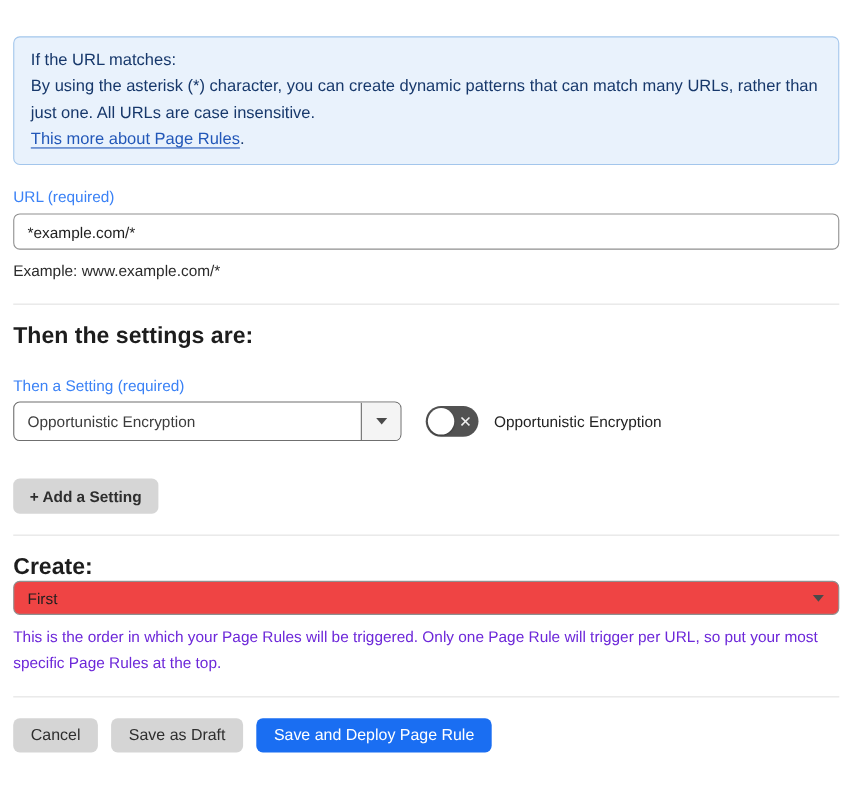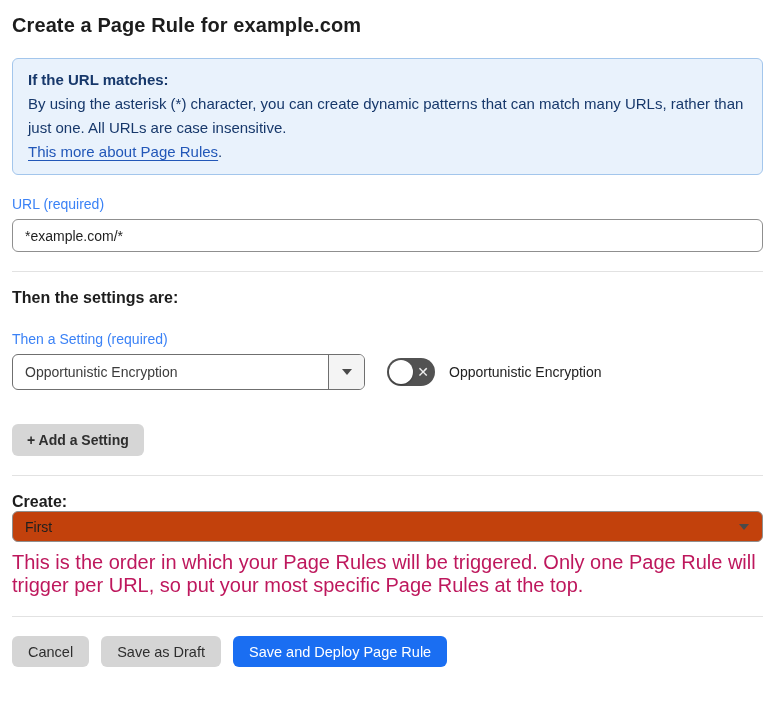--- a/index.html
+++ b/index.html
@@ -24,21 +24,21 @@
   .info-box {
     margin-top: 21px;
     background: #e9f2fc;
     border: 1px solid #a3c6ec;
     border-radius: 6px;
     padding: 9px 15px 10px 15px;
     color: #17386b;
     font-size: 15px;
     line-height: 24px;
   }
-  .info-box .info-heading { font-weight: 700; }
+  .info-box .info-heading { font-weight: 400; }
   .info-box a {
     color: #2257b8;
     text-decoration: underline;
     text-underline-offset: 3px;
   }
 
   
   .field-label { font-size: 14px; color: #3b82f6; margin-bottom: 7px; }
   .helper-text { font-size: 14px; color: #2b2b2b; margin-top: 8px; line-height: 22px; }
 
@@ -56,21 +56,21 @@
     outline: none;
   }
 
   hr.divider {
     border: none;
     border-top: 1px solid #e2e2e2;
     margin: 19px 0 0 0;
   }
 
   .section-heading {
-    font-size: 16px;
+    font-size: 21px;
     font-weight: 700;
     color: #1d1d1d;
     margin-top: 17px;
   }
 
   .picker-label { margin-top: 24px; }
 
   .setting-row { display: flex; align-items: center; margin-top: 0; }
 
   
@@ -154,67 +154,67 @@
 
   .order-label { margin-top: 24px; }
 
   
   .select-full {
     position: relative;
     width: 100%;
     height: 31px;
     border: 1px solid #8f8f8f;
     border-radius: 6px;
-    background: #c2410c;
+    background: #ef4444;
     display: flex;
     align-items: center;
     padding: 0 12px;
     font-size: 14px;
     color: #1f1f1f;
     cursor: pointer;
   }
   .select-full .caret-down {
     position: absolute;
     right: 13px;
     border-left-width: 5px;
     border-right-width: 5px;
     border-top-width: 6px;
   }
 
-  .order-helper { margin-top: 9px; font-size: 20px; line-height: 23px; color: #be185d; }
+  .order-helper { margin-top: 9px; font-size: 14px; line-height: 23px; color: #6d28d9; }
 
   .footer-actions { display: flex; align-items: center; gap: 12px; margin-top: 19px; }
   .btn {
     border: none;
     border-radius: 6px;
     font-size: 14.5px;
     font-family: inherit;
     height: 31px;
     padding: 0 16px;
     cursor: pointer;
   }
   .btn-gray { background: #d5d5d5; color: #2e2e2e; }
   .btn-primary { background: #1a6ef2; color: #ffffff; }
 </style>
 </head>
 <body>
 
 <div class="container">
 
-  <h1 class="page-title">Create a Page Rule for example.com</h1>
 
   <div class="info-box">
     <div class="info-heading">If the URL matches:</div>
     <div class="info-body">By using the asterisk (*) character, you can create dynamic patterns that can match many URLs, rather than just one. All URLs are case insensitive.</div>
     <div><a href="#">This more about Page Rules</a><span>.</span></div>
   </div>
 
   <div class="url-section">
     <div class="field-label">URL (required)</div>
     <input class="url-input" type="text" value="*example.com/*" style="">
+    <div class="helper-text">Example: www.example.com/*</div>
   </div>
 
   <hr class="divider">
 
   <h2 class="section-heading">Then the settings are:</h2>
 
   <div class="field-label picker-label">Then a Setting (required)</div>
 
   <div class="setting-row">
     <div class="dropdown">

